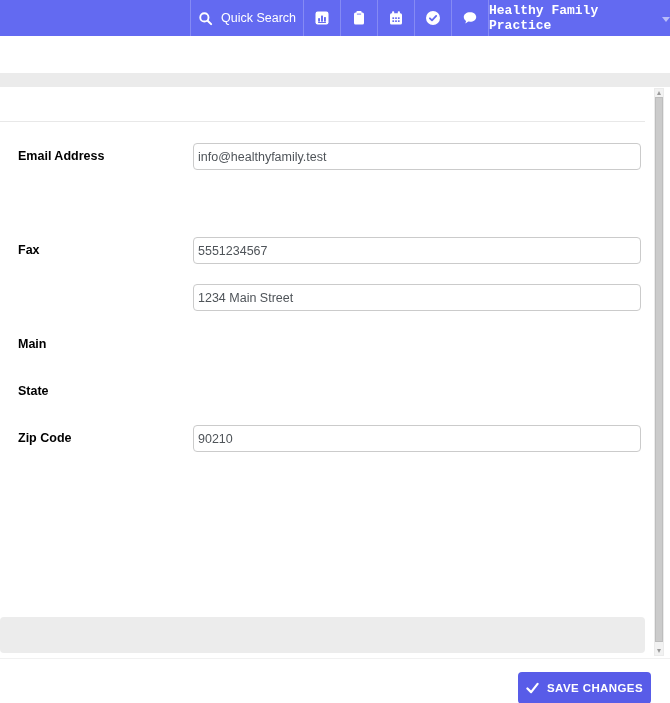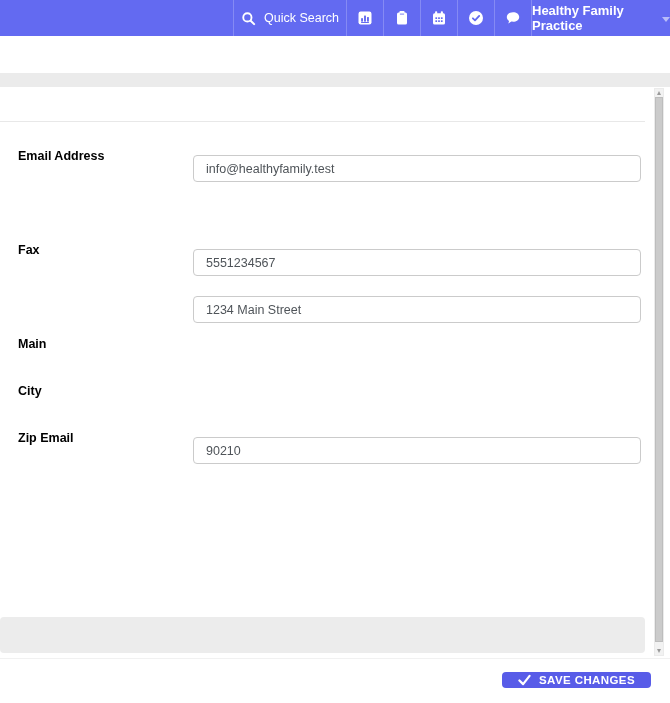--- a/index.html
+++ b/index.html
@@ -6,43 +6,43 @@
   html,body { width:670px; height:703px; }
   body { font-family:"Liberation Sans","DejaVu Sans",sans-serif; background:#fff; overflow:hidden; }
   .page { position:relative; width:670px; height:703px; background:#fff; }
 
   
   .topbar { position:absolute; top:0; left:0; width:670px; height:36px;
             background:#636af1; display:flex; align-items:stretch; }
   .tb-spacer { width:190px; }
   .tb-cell { border-left:1px solid rgba(255,255,255,.22); display:flex;
              align-items:center; justify-content:center; }
-  .tb-search { width:113px; gap:8px; cursor:pointer;margin-left:43px; }
+  .tb-search { width:113px; gap:8px; cursor:pointer; }
   .tb-search span { color:#fff; font-size:12.5px; }
   .tb-icon { width:37px; cursor:pointer; }
-  .tb-practice { flex:1; cursor:pointer; }
+  .tb-practice { flex:1; cursor:pointer;font-family:Liberation Mono, monospace; }
   .tb-practice span { color:#fff; font-size:13px; font-weight:bold; }
   .caret-down { width:0; height:0; border-left:4.5px solid transparent;
                 border-right:4.5px solid transparent;
                 border-top:5px solid rgba(255,255,255,.55); margin-top:2px; }
 
   
   .subheader { position:absolute; top:36px; left:0; width:670px; height:37px; background:#fff; }
   .graybar   { position:absolute; top:73px; left:0; width:670px; height:14px; background:#ebebeb; }
 
   
   .scrollarea { position:absolute; top:87px; left:0; width:670px; height:571px;
                 background:#fff; border-radius:3px 3px 0 0; }
   .section-divider { position:absolute; top:34px; left:0; width:645px; height:1px; background:#e8e8e8; }
 
   .field-row { position:absolute; left:0; width:645px; height:27px; }
   .field-row label { position:absolute; left:18px; top:0; width:165px; line-height:27px;
                      font-size:12.5px; font-weight:bold; color:#000000; }
-  .field-row input { position:absolute; left:193px; top:12px; width:448px; height:27px;
-                     border:1px solid #cbcbcb; border-radius:4px; padding:0 12px;
+  .field-row input { position:absolute; left:193px; top:0; width:448px; height:27px;
+                     border:1px solid #cbcbcb; border-radius:4px; padding:0 4px;
                      font-family:"Liberation Sans","DejaVu Sans",sans-serif;
                      font-size:12.5px; color:#4f5459; background:#fff; outline:none; }
   .row-0{top:56px} .row-1{top:103px} .row-2{top:150px} .row-3{top:197px}
   .row-4{top:244px} .row-5{top:291px} .row-6{top:338px}
 
   .card-footer-strip { position:absolute; top:530px; left:0; width:645px; height:36px;
                        background:#ececec; border-radius:4px; }
 
   
   .scrollbar { position:absolute; top:1px; right:6px; width:10px; height:568px;
@@ -50,21 +50,21 @@
   .sb-thumb { position:absolute; top:8px; left:0px; width:8px; height:545px;
               background:#cbcbcb; border:1px solid #bdbdbd; }
   .sb-arrow { position:absolute; left:1.5px; width:0; height:0;
               border-left:2.8px solid transparent; border-right:2.8px solid transparent; }
   .sb-up   { top:2px;    border-bottom:4px solid #9a9a9a; }
   .sb-down { bottom:2px; border-top:4px solid #9a9a9a; }
 
   
   .pagefooter { position:absolute; top:658px; left:0; width:670px; height:45px;
                 background:#fff; border-top:1px solid #f1f1f1; }
-  .save-btn { position:absolute; top:13px; right:19px; height:16px; padding:0 16px;
+  .save-btn { position:absolute; top:13px; right:19px; height:32px; padding:0 8px;
               background:#585ce8; border:none; border-radius:4px; color:#fff;
               font-family:"Liberation Sans","DejaVu Sans",sans-serif;
               font-size:11.5px; font-weight:bold; letter-spacing:.4px;
               display:flex; align-items:center; gap:8px; cursor:pointer; }
 </style>
 </head>
 <body>
 
 <div class="page">
 
@@ -144,24 +144,24 @@
       <label>Fax</label>
       <input type="text" value="5551234567" style="">
     </div>
     <div class="field-row row-3">
       <input type="text" value="1234 Main Street" style="">
     </div>
     <div class="field-row row-4">
       <label>Main</label>
     </div>
     <div class="field-row row-5">
-      <label>City</label>
+      <label>State</label>
     </div>
     <div class="field-row row-6">
-      <label>Zip Email</label>
+      <label>Zip Code</label>
       <input type="text" value="90210" style="">
     </div>
 
     <div class="card-footer-strip"></div>
 
     <div class="scrollbar">
       <i class="sb-arrow sb-up"></i>
       <div class="sb-thumb"></div>
       <i class="sb-arrow sb-down"></i>
     </div>

